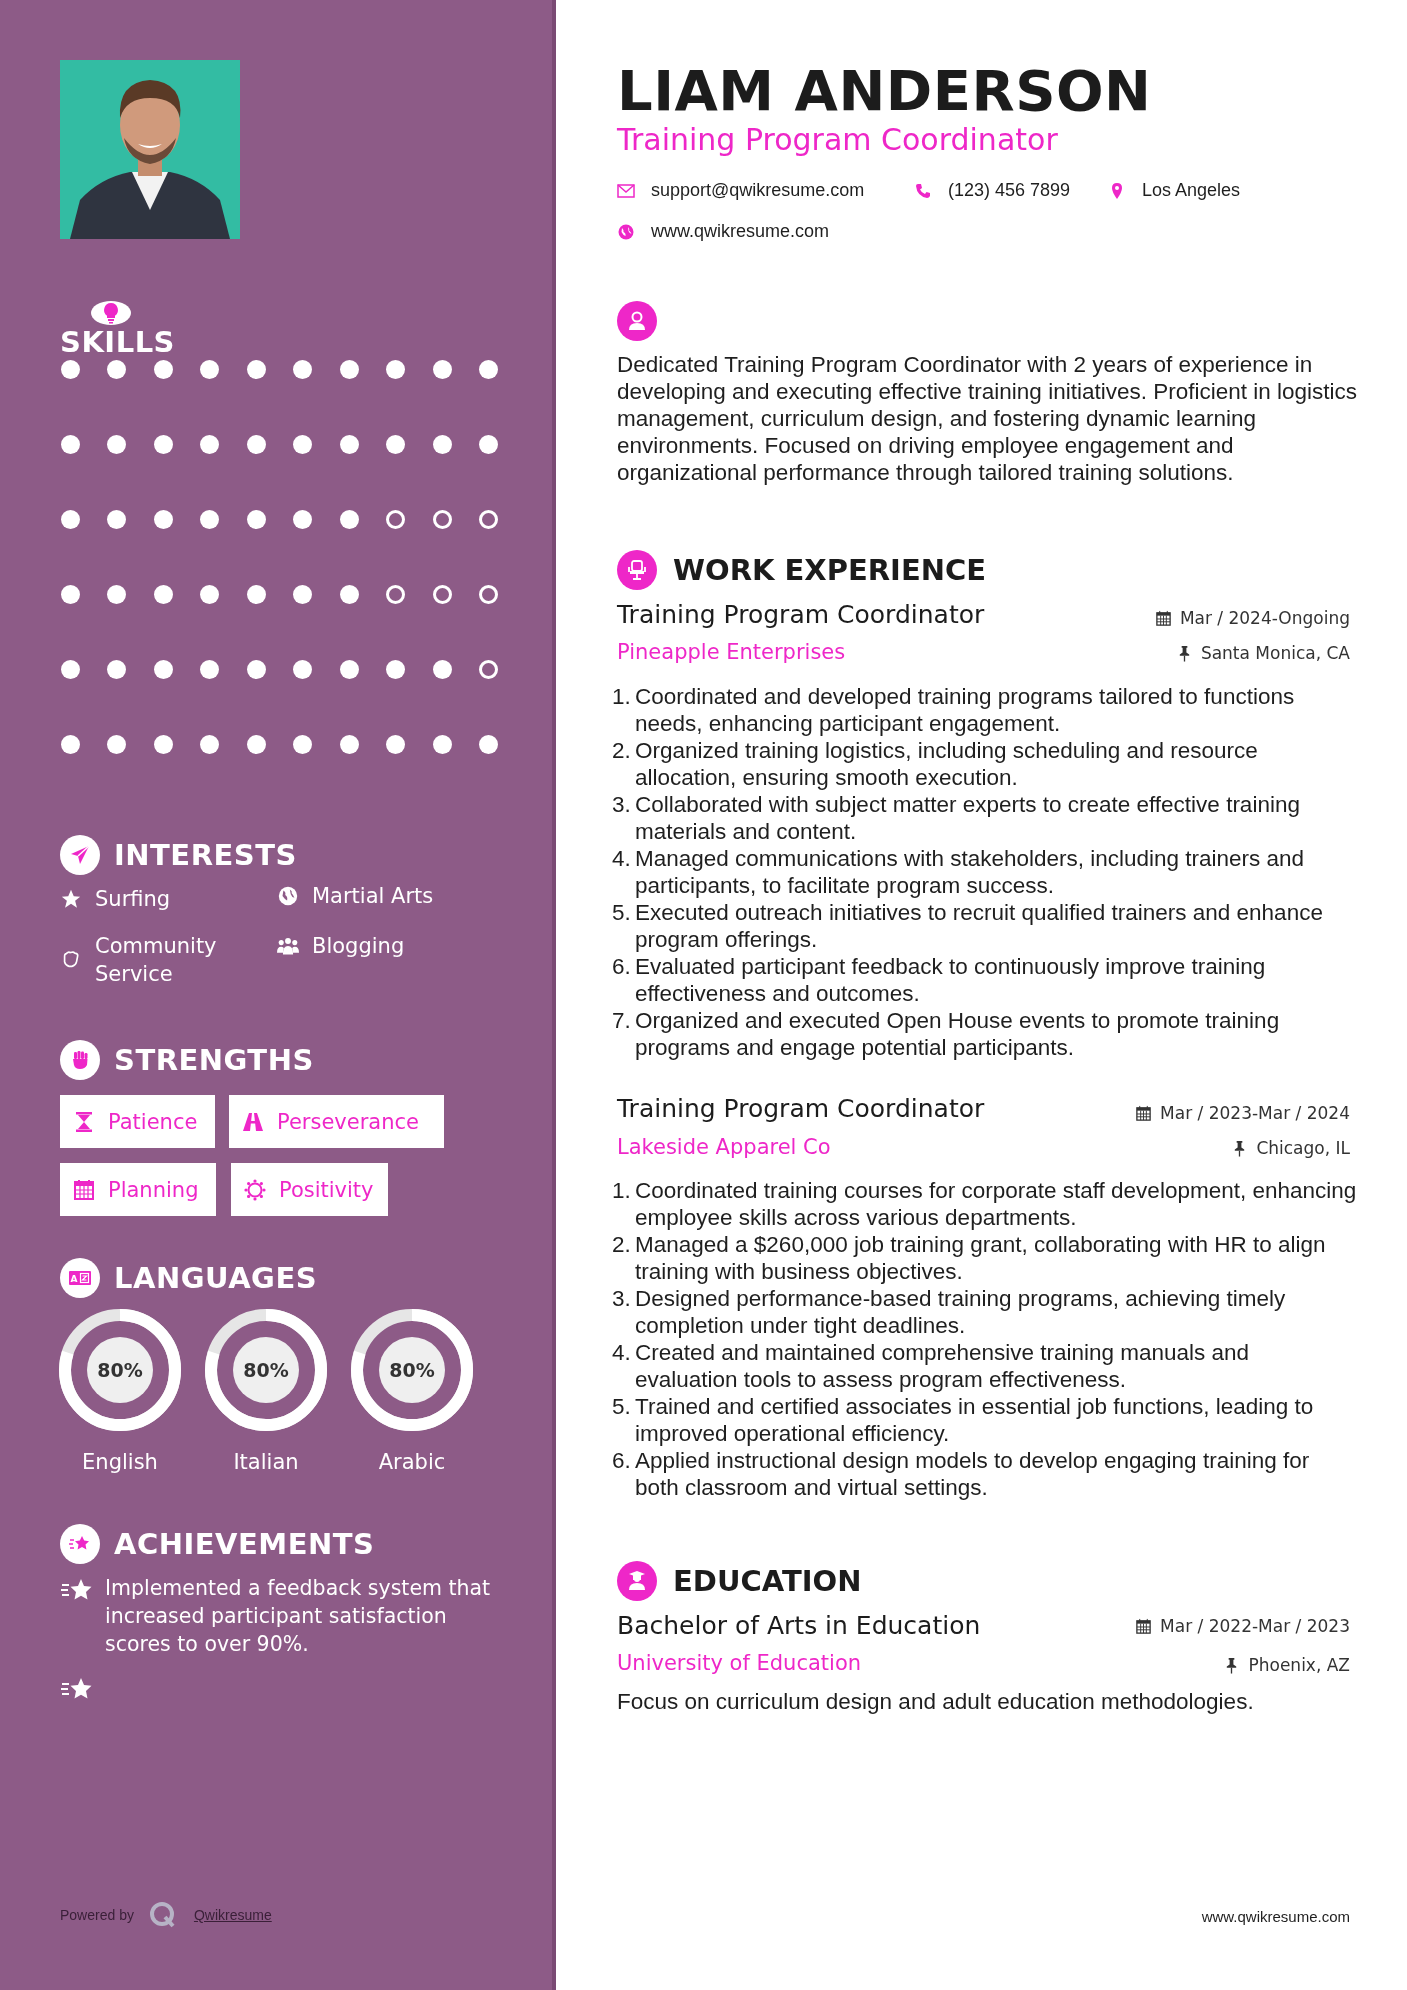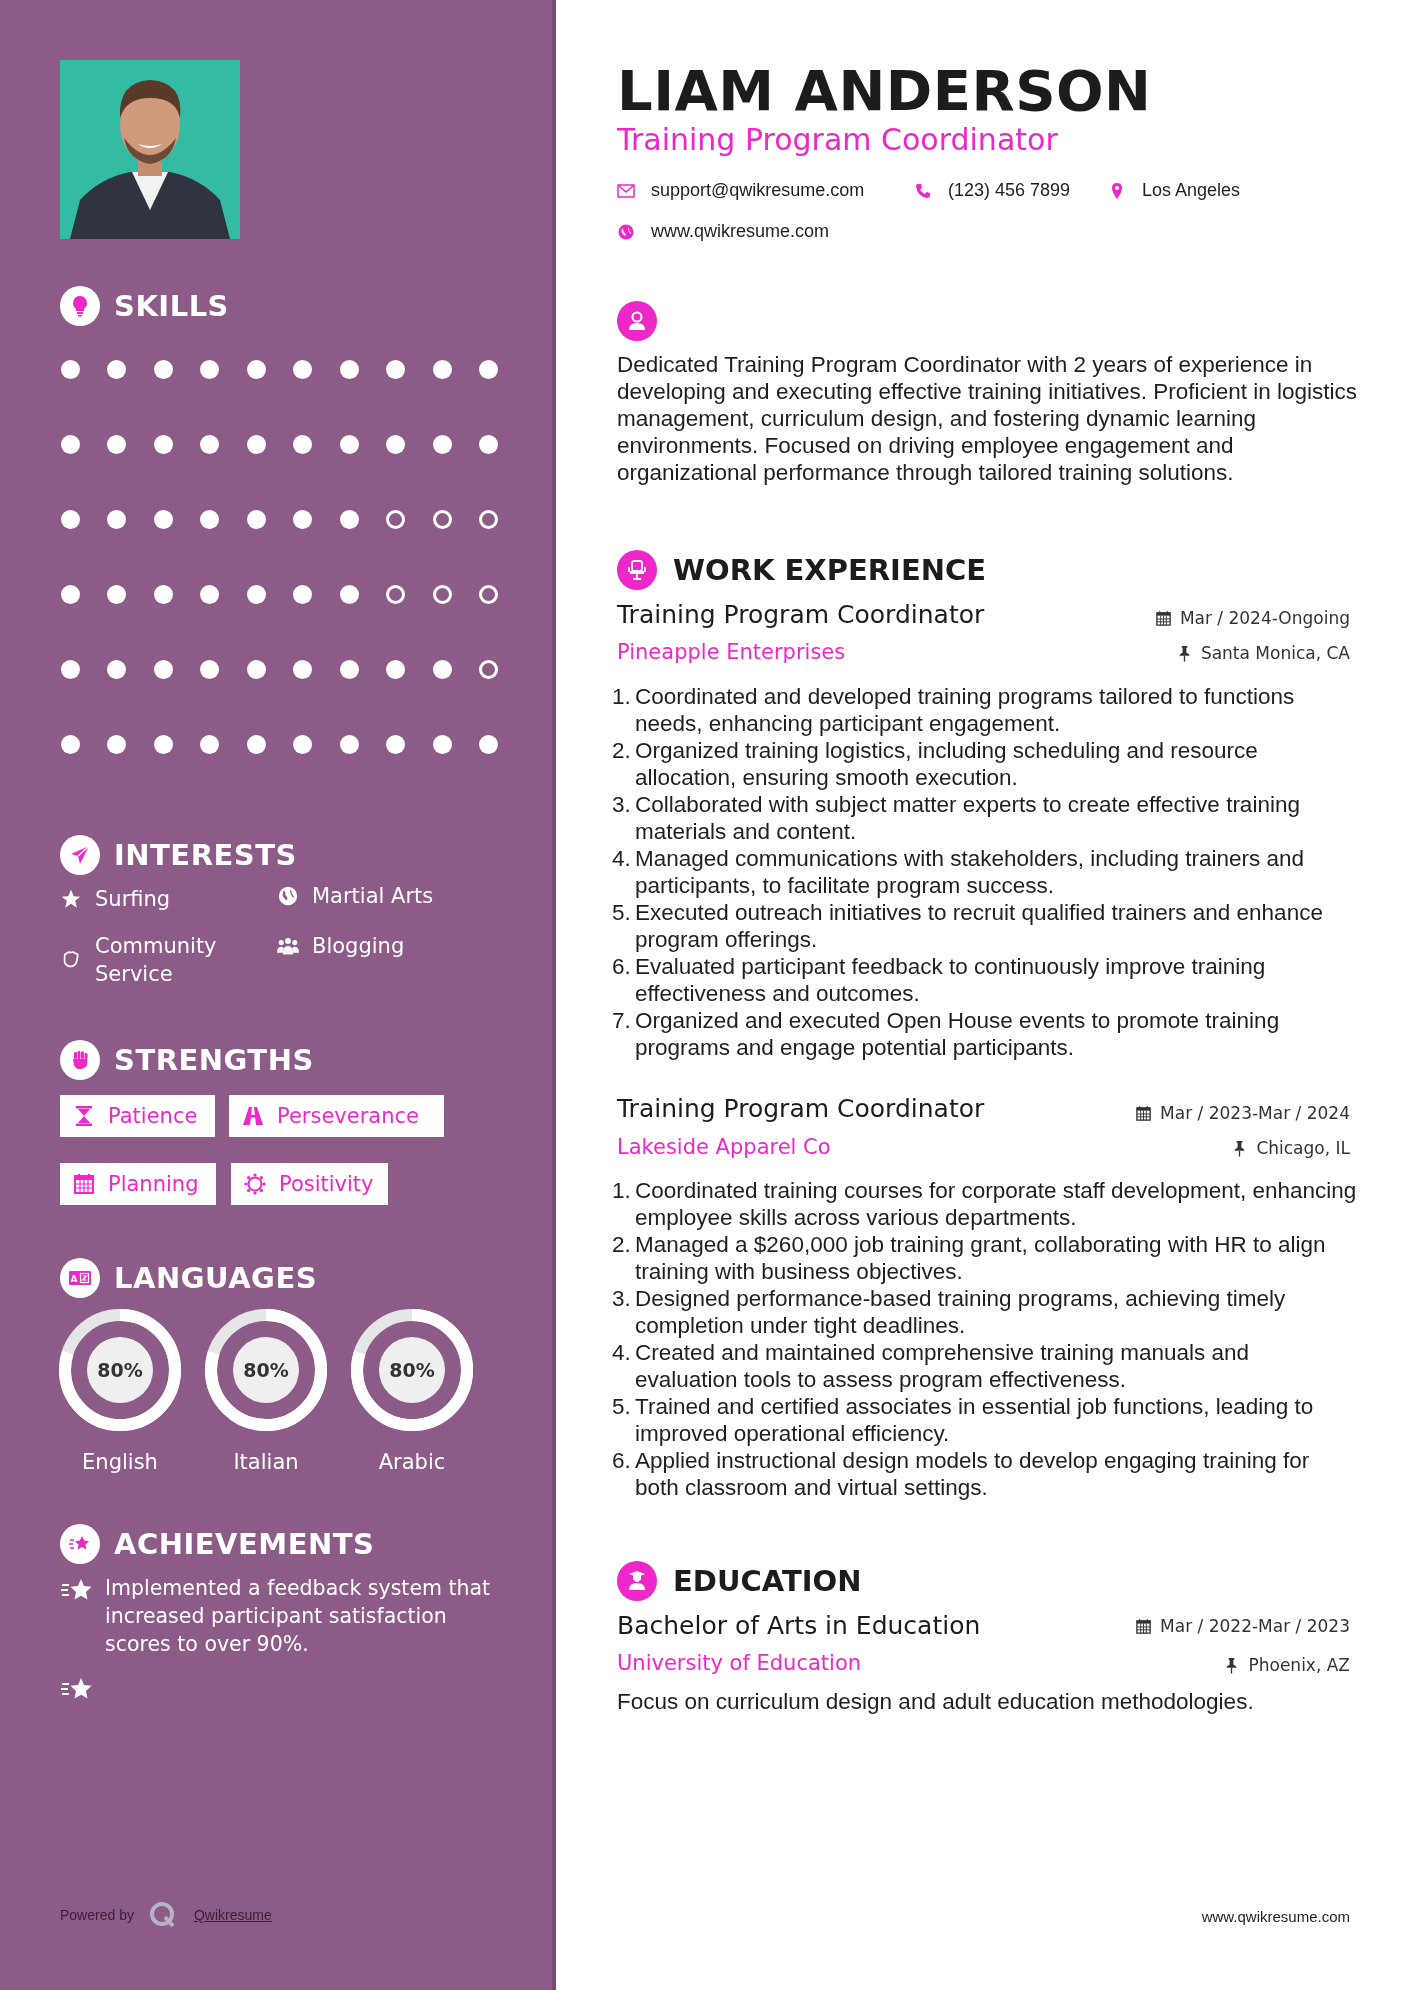--- a/index.html
+++ b/index.html
@@ -19,21 +19,21 @@
 
   .skill { position: absolute; left: 60px; width: 440px; }
   .skill .name { font-family: "DejaVu Sans", sans-serif; font-size: 21px; color: #ffffff; height: 30px; line-height: 30px; }
   .dots { display: flex; justify-content: space-between; width: 438px; margin-top: 12px; padding-left: 1px; }
   .dot { width: 19px; height: 19px; border-radius: 50%; background: #ffffff; }
   .dot.empty { background: transparent; border: 3px solid #ffffff; }
   .int-item { position: absolute; display: flex; align-items: center; font-family: "DejaVu Sans", sans-serif; font-size: 21px; color: #fff; line-height: 28px; }
   .int-item .ic { width: 24px; height: 28px; display: flex; align-items: center; justify-content: flex-start; margin-right: 11px; }
   .int-item .ic svg { width: 22px; height: 22px; }
 
-  .str-btn { position: absolute; height: 42px; background: #ffffff; display: flex; align-items: center; padding-left: 12px; color: #ee27c8; font-family: "DejaVu Sans", sans-serif; font-size: 21px; }
+  .str-btn { position: absolute; height: 53px; background: #ffffff; display: flex; align-items: center; padding-left: 12px; color: #ee27c8; font-family: "DejaVu Sans", sans-serif; font-size: 21px; }
   .str-btn svg { width: 24px; height: 24px; margin-right: 12px; }
 
   .lang { position: absolute; top: 1308px; width: 124px; text-align: center; }
   .ring { width: 124px; height: 124px; position: relative; }
   .ring svg { width: 124px; height: 124px; display: block; }
   .ring .pct { position: absolute; left: 0; top: 0; width: 124px; height: 124px; display: flex; align-items: center; justify-content: center; font-family: "DejaVu Sans", sans-serif; font-weight: bold; font-size: 19px; color: #333333; }
   .lang .lname { margin-top: 18px; font-family: "DejaVu Sans", sans-serif; font-size: 21px; color: #ffffff; }
 
   .ach { position: absolute; left: 60px; width: 440px; display: flex; font-family: "DejaVu Sans", sans-serif; font-size: 20.5px; line-height: 28px; color: #ffffff; }
   .ach .ic { width: 34px; flex: 0 0 34px; margin-right: 11px; padding-top: 3px; }
@@ -77,21 +77,21 @@
       <path d="M10 179 L20 140 Q40 118 70 112 L110 112 Q140 118 160 140 L170 179 Z" fill="#2f3440"></path>
       <path d="M72 112 L90 150 L108 112 Z" fill="#f2f2f2"></path>
       <rect x="78" y="92" width="24" height="24" fill="#c48d6e"></rect>
       <ellipse cx="90" cy="65" rx="30" ry="38" fill="#d09a7c"></ellipse>
       <path d="M60 58 Q58 22 90 20 Q124 22 120 58 Q116 38 90 38 Q66 38 60 58 Z" fill="#5a3a26"></path>
       <path d="M64 78 Q90 112 116 78 Q112 100 90 104 Q68 100 64 78 Z" fill="#6b4a38"></path>
       <path d="M78 84 Q90 92 102 84 Q90 88 78 84 Z" fill="#ffffff"></path>
     </svg>
   </div>
 
-  <div class="s-head" style="top:286px;">
+  <div class="s-head" style="top:301px;flex-direction:column;">
     <span class="ic">
       <svg viewBox="0 0 24 24">
           <path d="M12 2a7 7 0 0 0-4 12.7V17h8v-2.3A7 7 0 0 0 12 2z" fill="#ee27c8"></path>
           <rect x="9" y="18" width="6" height="2" fill="#ee27c8"></rect>
           <rect x="10" y="21" width="4" height="1.5" fill="#ee27c8"></rect>
         </svg>
     </span>
     <span class="t">SKILLS</span>
   </div>
 

